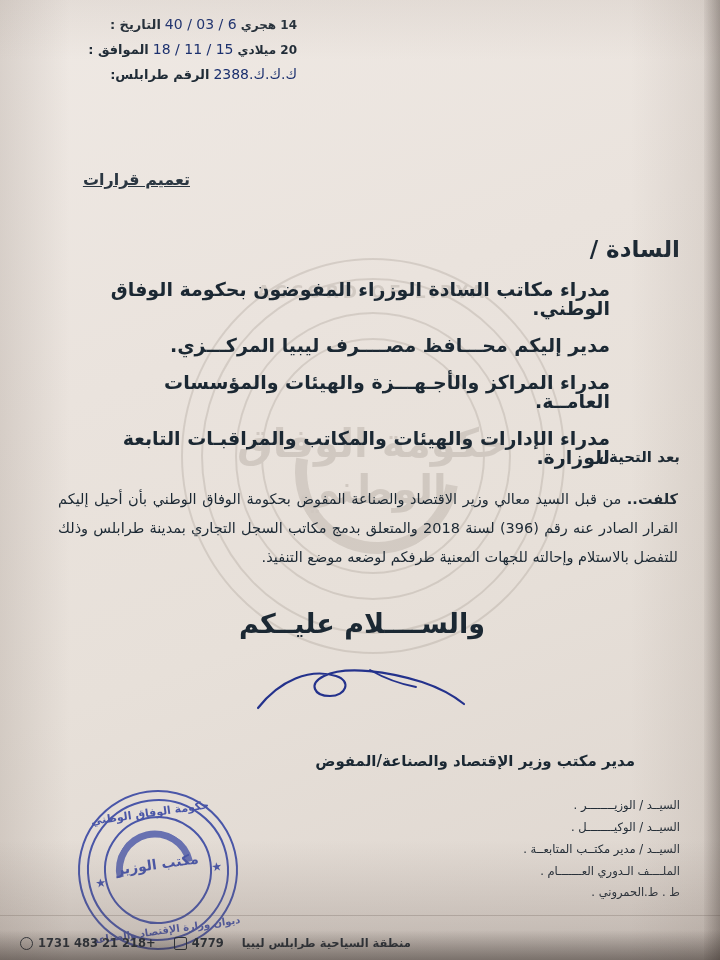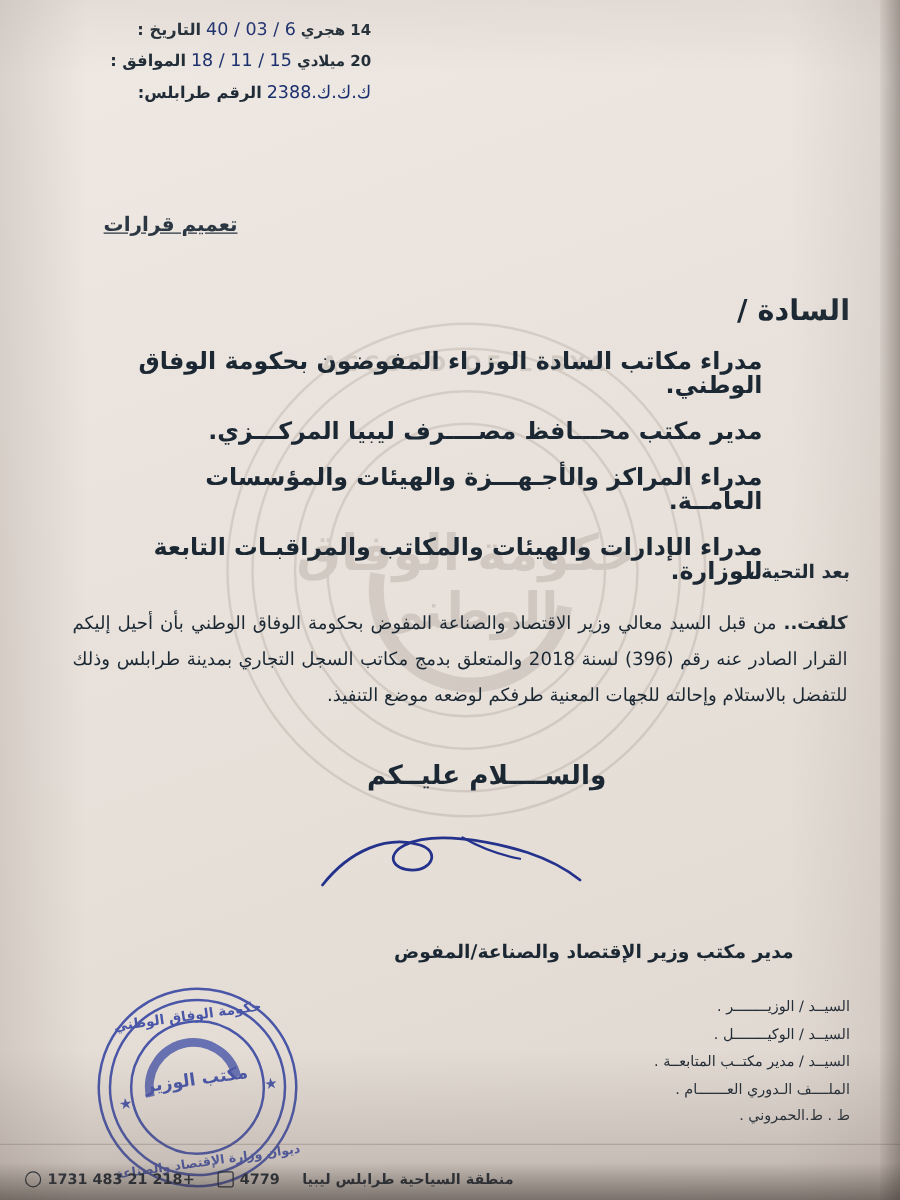--- a/index.html
+++ b/index.html
@@ -283,21 +283,21 @@
     line-height: 2.0;
     color: #1b2833;
   }
   .body-text .lead {
     font-weight: bold;
   }
   .closing {
     position: absolute;
     right: 235px;
     top: 608px;
-    font-size: 21px;
+    font-size: 27px;
     font-weight: bold;
     color: #1b2833;
     letter-spacing: 2px;
   }
 
   
   .signature-scribble {
     position: absolute;
     right: 250px;
     top: 662px;
@@ -471,21 +471,21 @@
       <span class="meta-label">الرقم طرابلس:</span>
     </div>
   </div>
 
   <div class="memo-tag">تعميم قرارات</div>
 
   <div class="salutation">السادة /</div>
 
   <div class="recipients">
     <div>مدراء مكاتب السادة الوزراء المفوضون بحكومة الوفاق الوطني.</div>
-    <div>مدير مكتب محـــافظ مصــــرف ليبيا المركـــزي.</div>
+    <div>مدير إليكم محـــافظ مصــــرف ليبيا المركـــزي.</div>
     <div>مدراء المراكز والأجـهـــزة والهيئات والمؤسسات العامــة.</div>
     <div>مدراء الإدارات والهيئات والمكاتب والمراقبـات التابعة للوزارة.</div>
   </div>
 
   <div class="greeting">بعد التحية ،</div>
 
   <div class="body-text">
     <span class="lead">كلفت..</span>
     <span>من قبل السيد معالي وزير الاقتصاد والصناعة المفوض بحكومة الوفاق الوطني بأن أحيل إليكم القرار الصادر عنه رقم (396) لسنة 2018 والمتعلق بدمج مكاتب السجل التجاري بمدينة طرابلس وذلك للتفضل بالاستلام وإحالته للجهات المعنية طرفكم لوضعه موضع التنفيذ.</span>
   </div>

